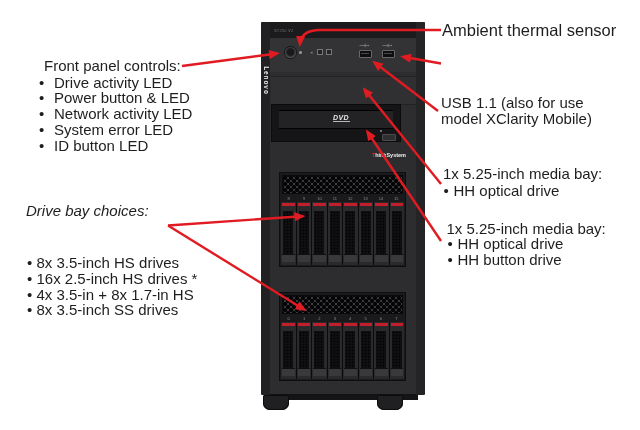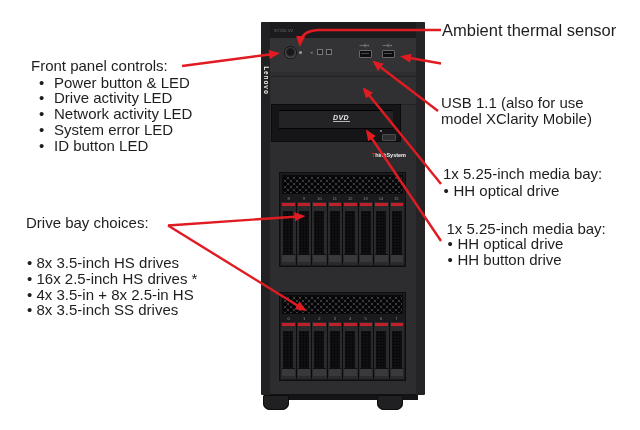--- a/index.html
+++ b/index.html
@@ -238,34 +238,34 @@
           <div class="handle"></div>
         </div>
         </div>
     </div>
   </div>
 
   <div class="basestrip"></div>
   <div class="foot" style="left:263px;"></div>
   <div class="foot" style="left:377px;"></div>
 
-  <div class="callout c-title" style="left:31px;top:58px;">Front panel controls:</div>
+  <div class="callout c-title" style="left:44px;top:58px;">Front panel controls:</div>
   <div class="blist" style="left:39px;top:74.5px;line-height:15.8px;">
+      <div class="bi">Drive activity LED</div>
       <div class="bi">Power button &amp; LED</div>
-      <div class="bi">Drive activity LED</div>
       <div class="bi">Network activity LED</div>
       <div class="bi">System error LED</div>
       <div class="bi">ID button LED</div>
     </div>
 
-  <div class="callout c-title" style="left:26px;top:215px;">Drive bay choices:</div>
+  <div class="callout c-title" style="left:26px;top:203px;font-style:italic;">Drive bay choices:</div>
   <div class="blist blist-db" style="left:26px;top:231px;line-height:15.8px;margin-top:24px;">
       <div class="bi">8x 3.5-inch HS drives</div>
       <div class="bi">16x 2.5-inch HS drives *</div>
-      <div class="bi">4x 3.5-in + 8x 2.5-in HS</div>
+      <div class="bi">4x 3.5-in + 8x 1.7-in HS</div>
       <div class="bi">8x 3.5-inch SS drives</div>
     </div>
 
   <div class="callout big" style="left:442px;top:22px;">Ambient thermal sensor</div>
   <div class="callout" style="left:441px;top:94.5px;line-height:16.4px;">
     <div>USB 1.1 (also for use</div>
     <div>model XClarity Mobile)</div>
   </div>
 
   <div class="callout c-title" style="left:443px;top:166px;">1x 5.25-inch media bay:</div>

